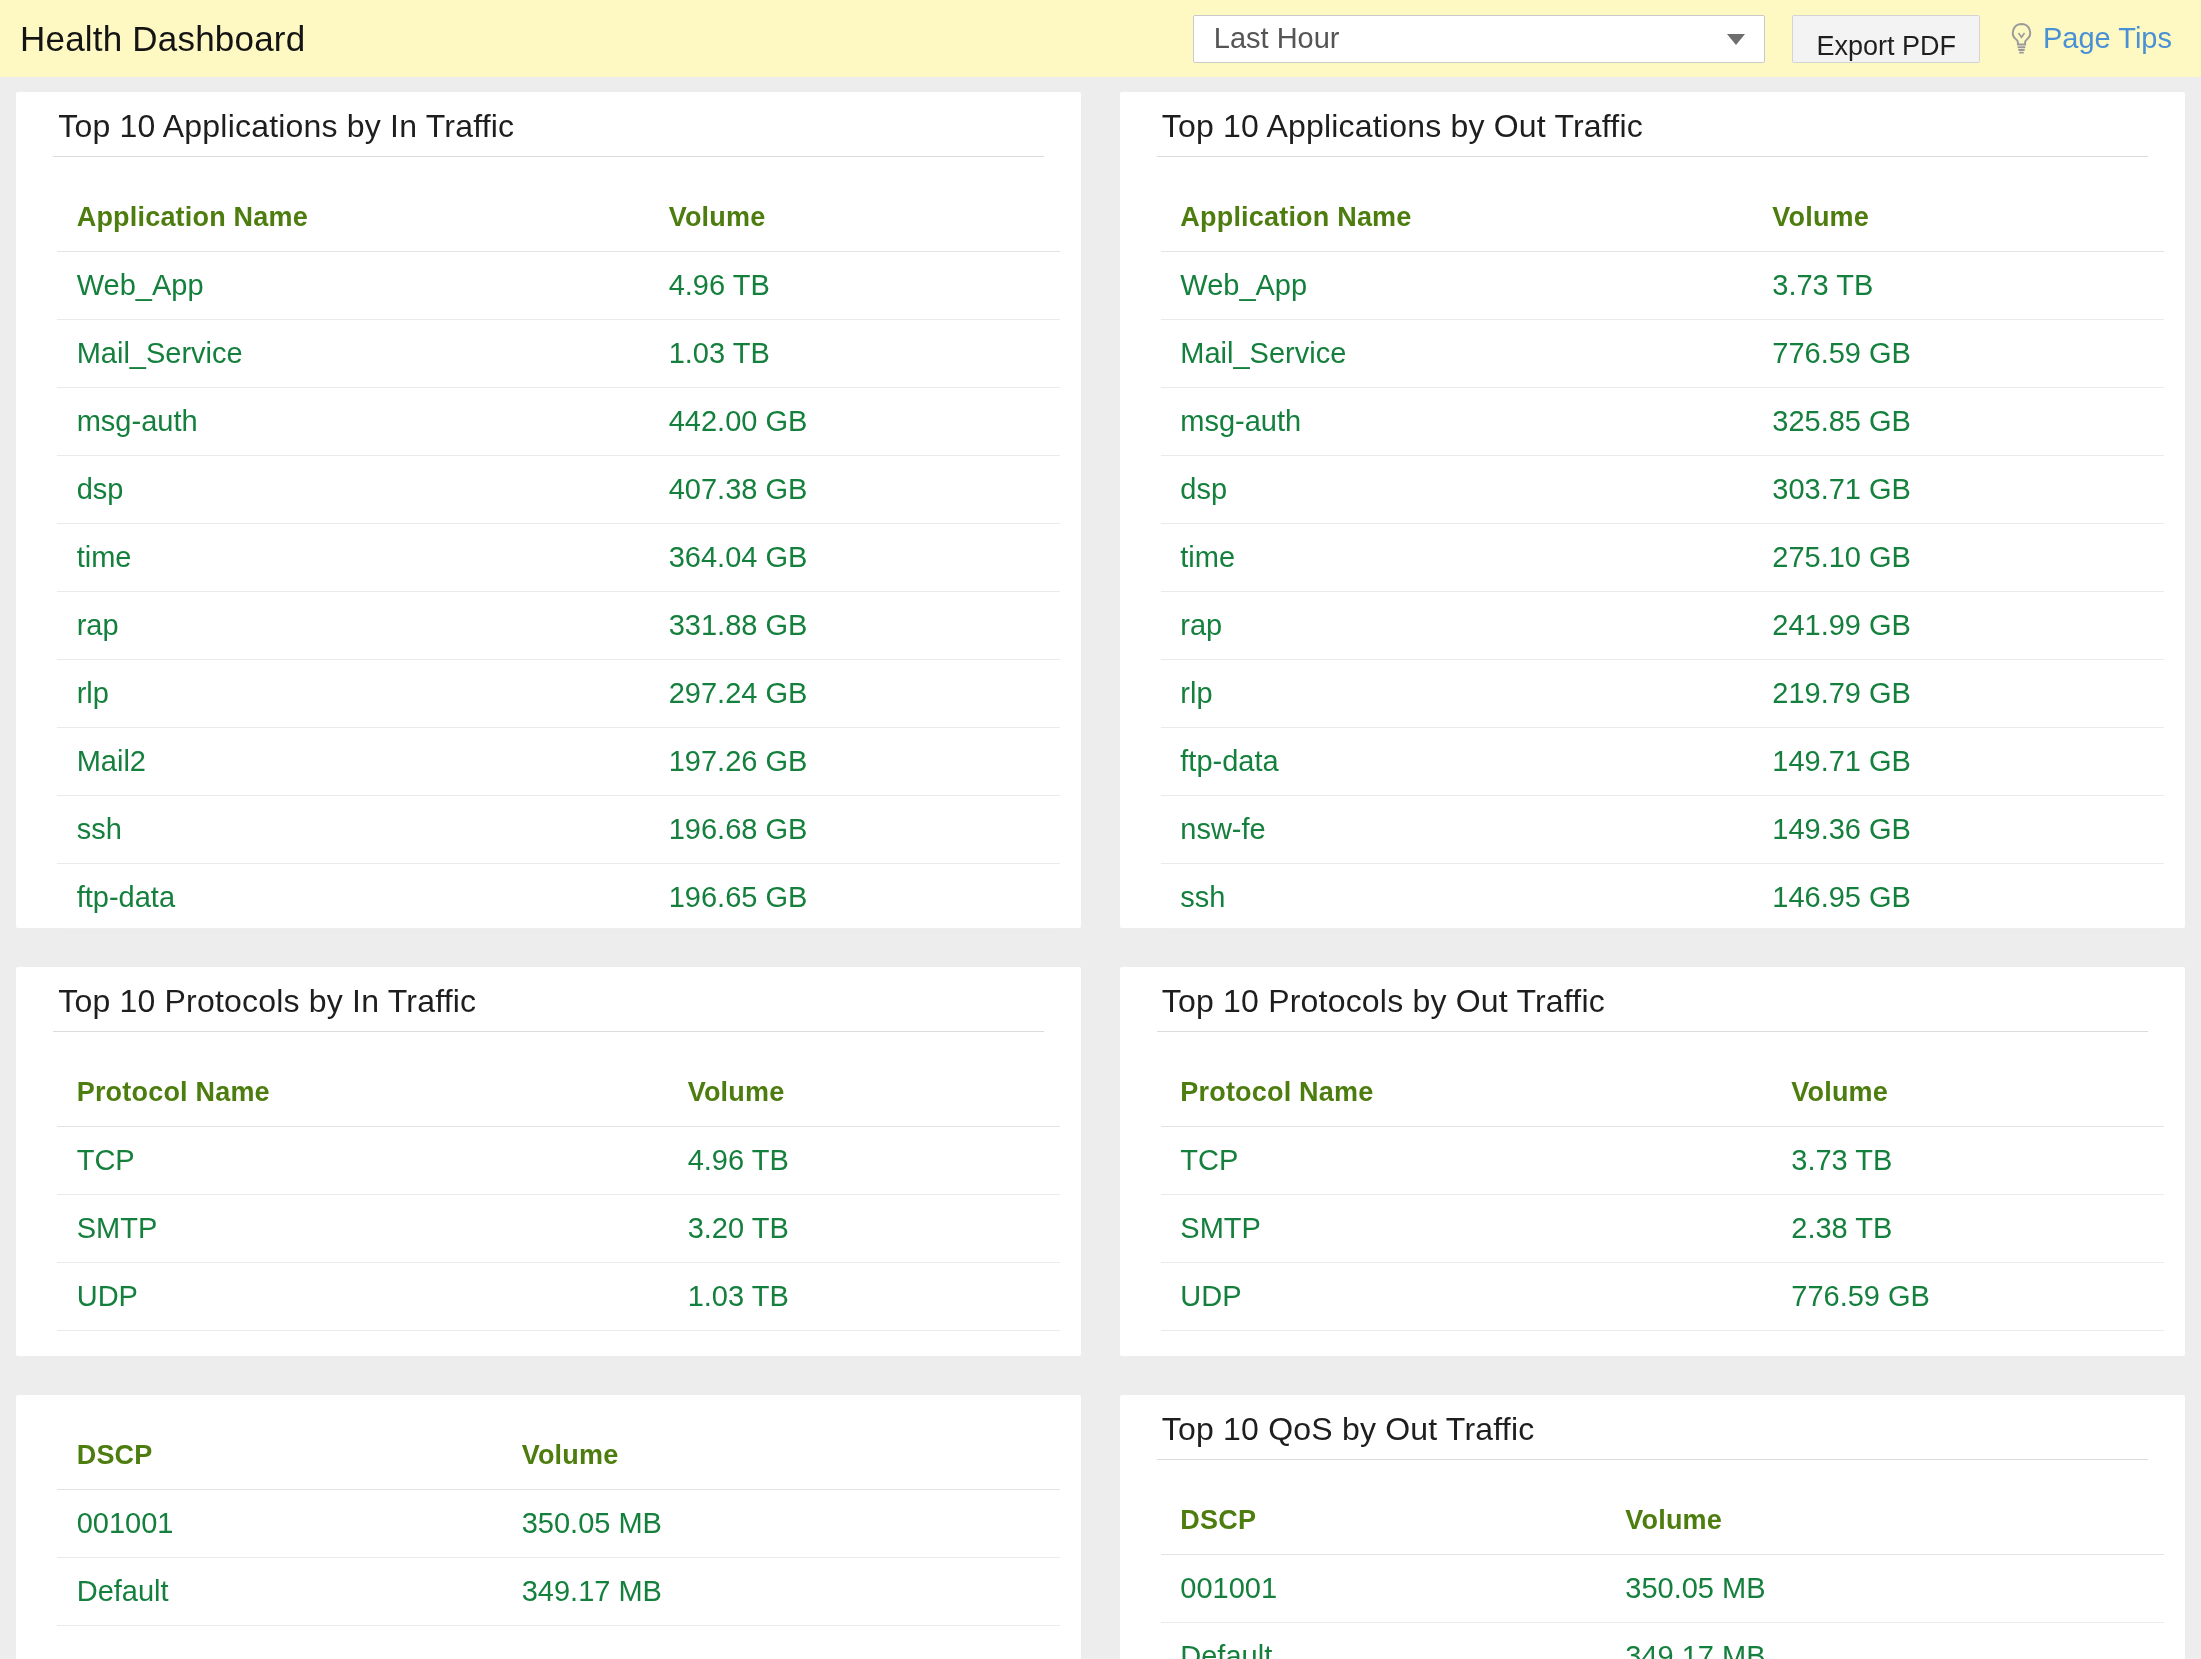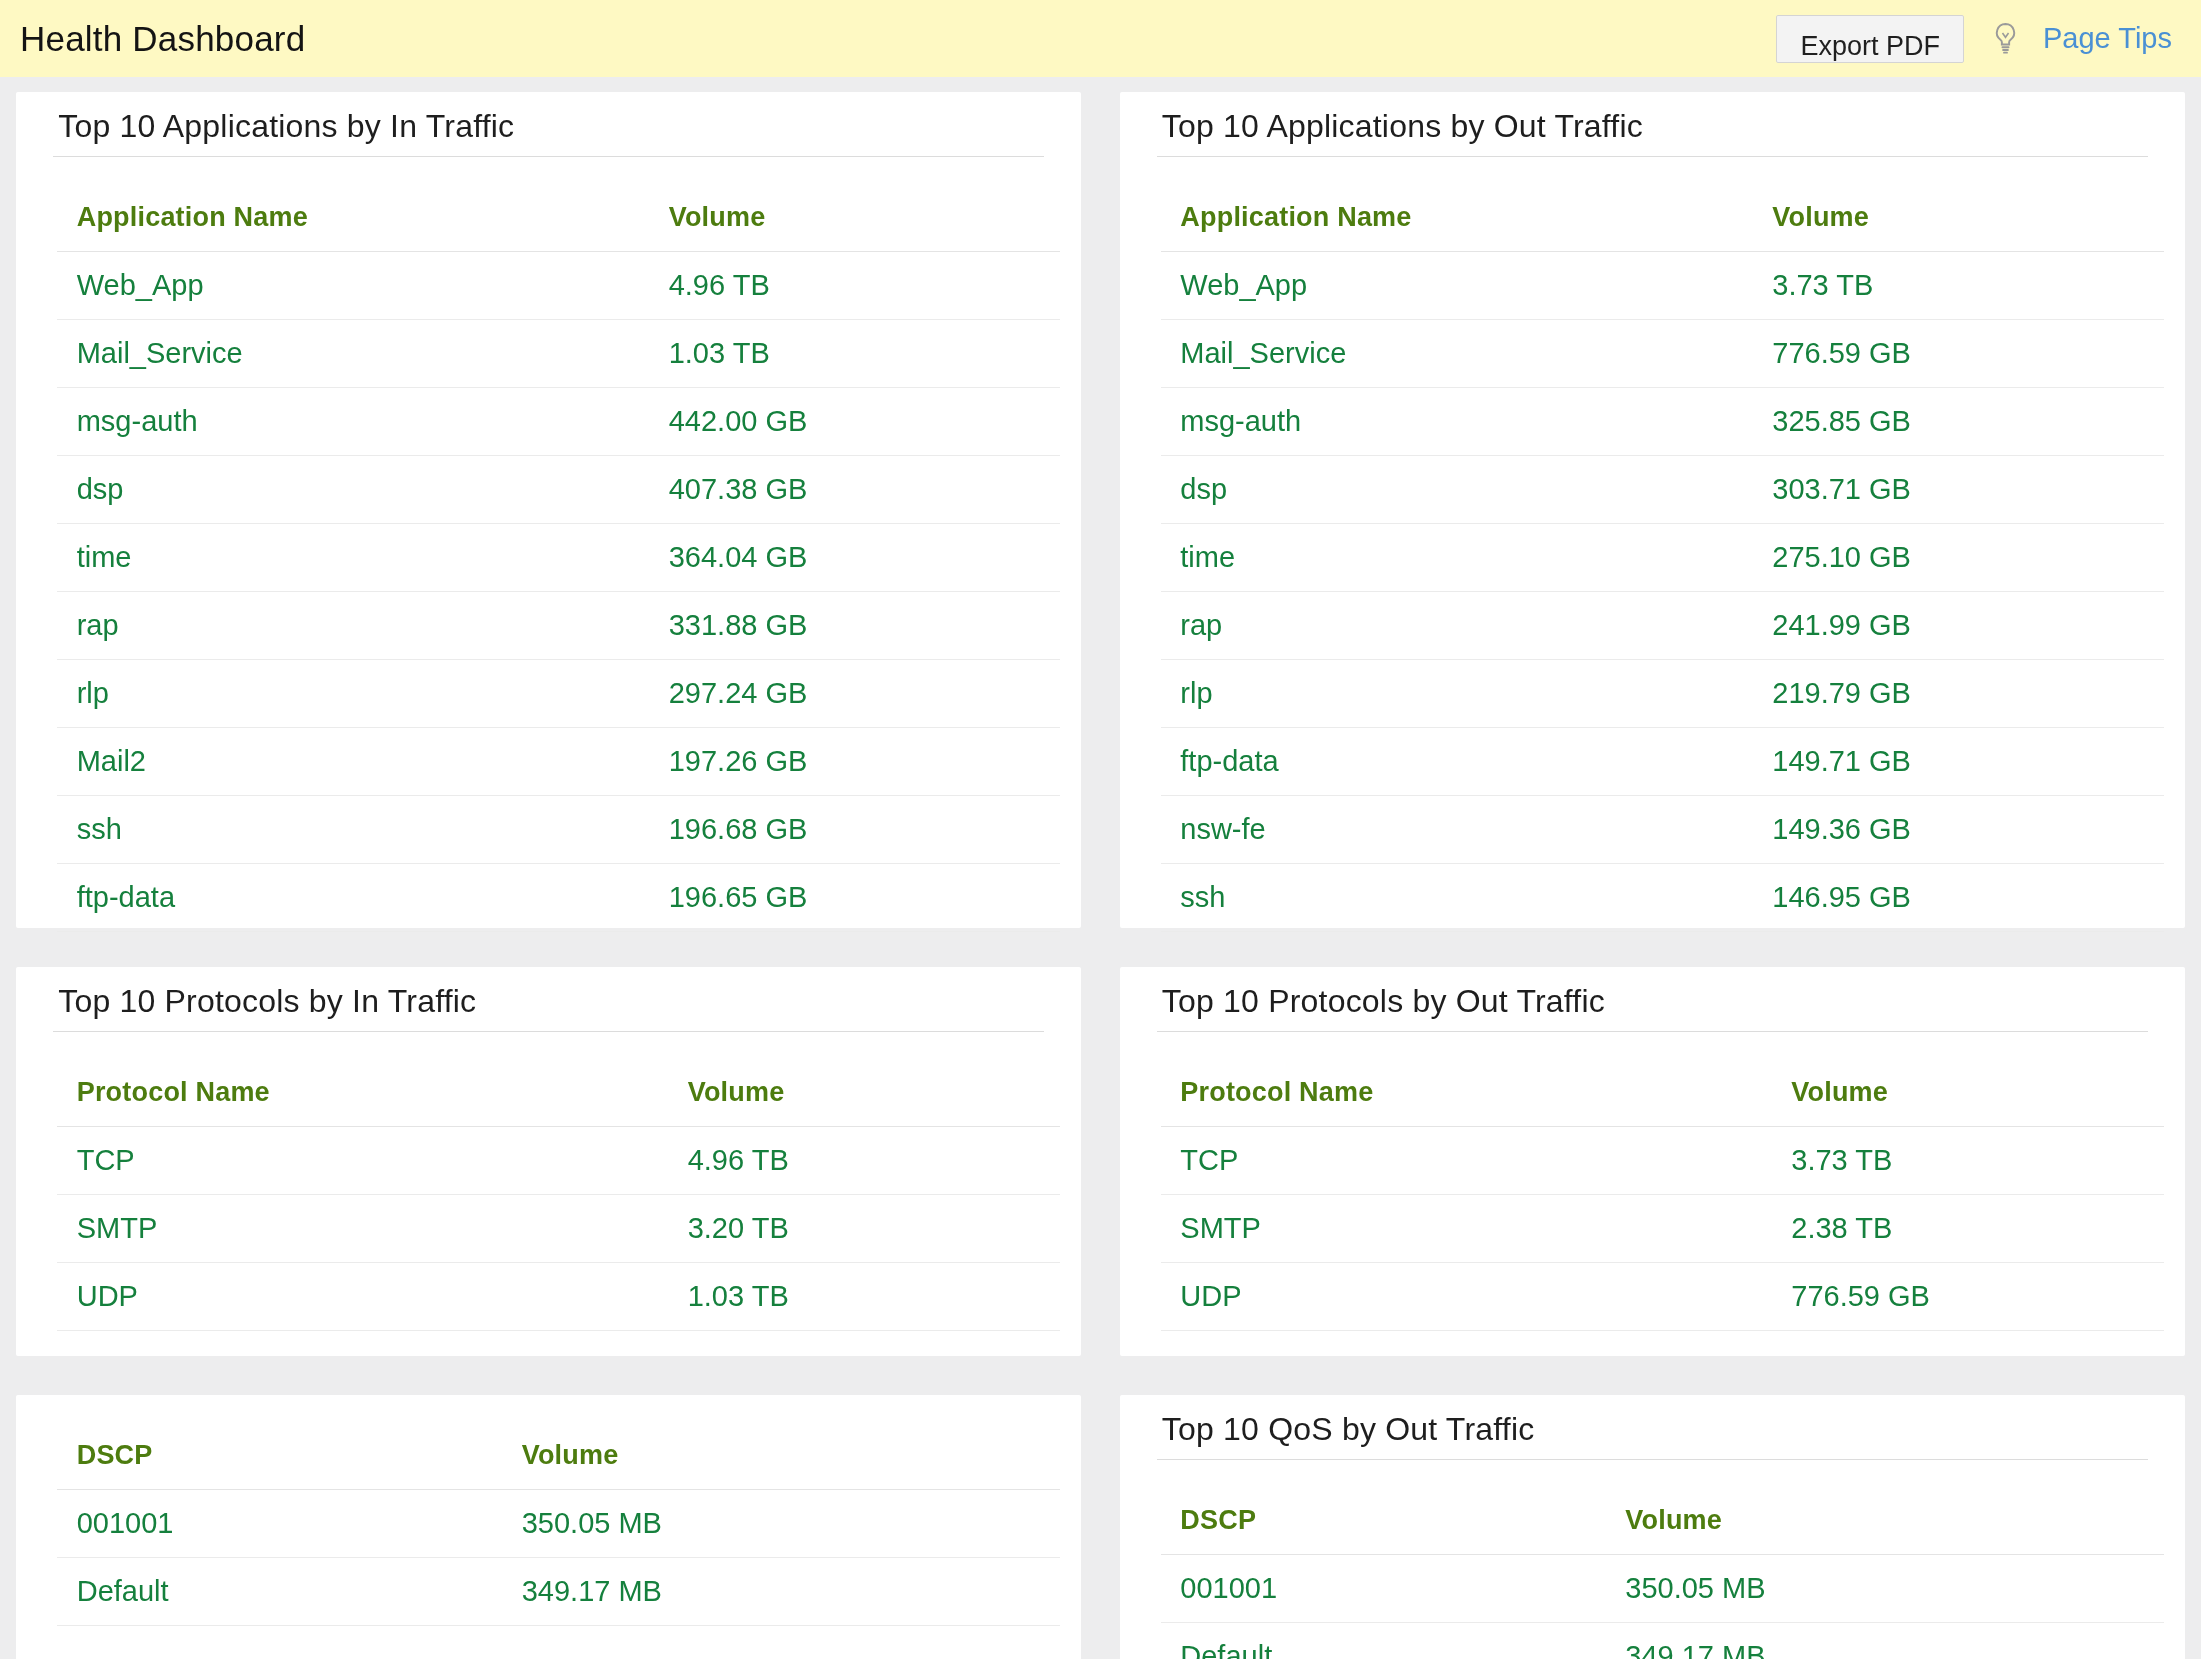--- a/index.html
+++ b/index.html
@@ -64,21 +64,21 @@
     font-size:27px;
     color:#1f1f1f;
     display:flex;
     align-items:flex-end;
     cursor:pointer;
     font-family:"Liberation Sans", sans-serif;
   }
   .page-tips {
     display:flex;
     align-items:center;
-    gap:23px;
+    gap:7px;
     cursor:pointer;
     text-decoration:none;
     justify-content:flex-end;
   }
   .page-tips-label {
     font-size:29px;
     color:#4A90D4;
   }
   .bulb-icon { width:29px; height:33px; display:block; }
 
@@ -140,20 +140,24 @@
   .t-apps  .cell.name { width:592px; flex:none; }
   .t-proto .cell.name { width:611px; flex:none; }
   .t-qos   .cell.name { width:445px; flex:none; }
 </style>
 </head>
 <body>
 
 <header class="page-header">
   <h1 class="page-title">Health Dashboard</h1>
   <div class="header-controls">
+    <div class="time-dropdown">
+      <span class="time-dropdown-value">Last Hour</span>
+      <span class="caret-down"></span>
+    </div>
     <button class="export-btn">
       <span>Export PDF</span>
     </button>
     <a class="page-tips">
       <svg class="bulb-icon" viewBox="0 0 24 27">
         <path d="M12 1.5a7.2 7.2 0 0 0-4.2 13c.7.55 1.2 1.3 1.2 2.1v1.9h6v-1.9c0-.8.5-1.55 1.2-2.1A7.2 7.2 0 0 0 12 1.5z" fill="none" stroke="#9a9a9a" stroke-width="1.6"></path>
         <path d="M9.5 9l2.5 3.5L14.5 9" fill="none" stroke="#9a9a9a" stroke-width="1.3"></path>
         <path d="M9.5 20.8h5M10 23h4M10.8 25.2h2.4" fill="none" stroke="#9a9a9a" stroke-width="1.6" stroke-linecap="round"></path>
       </svg>
       <span class="page-tips-label">Page Tips</span>

